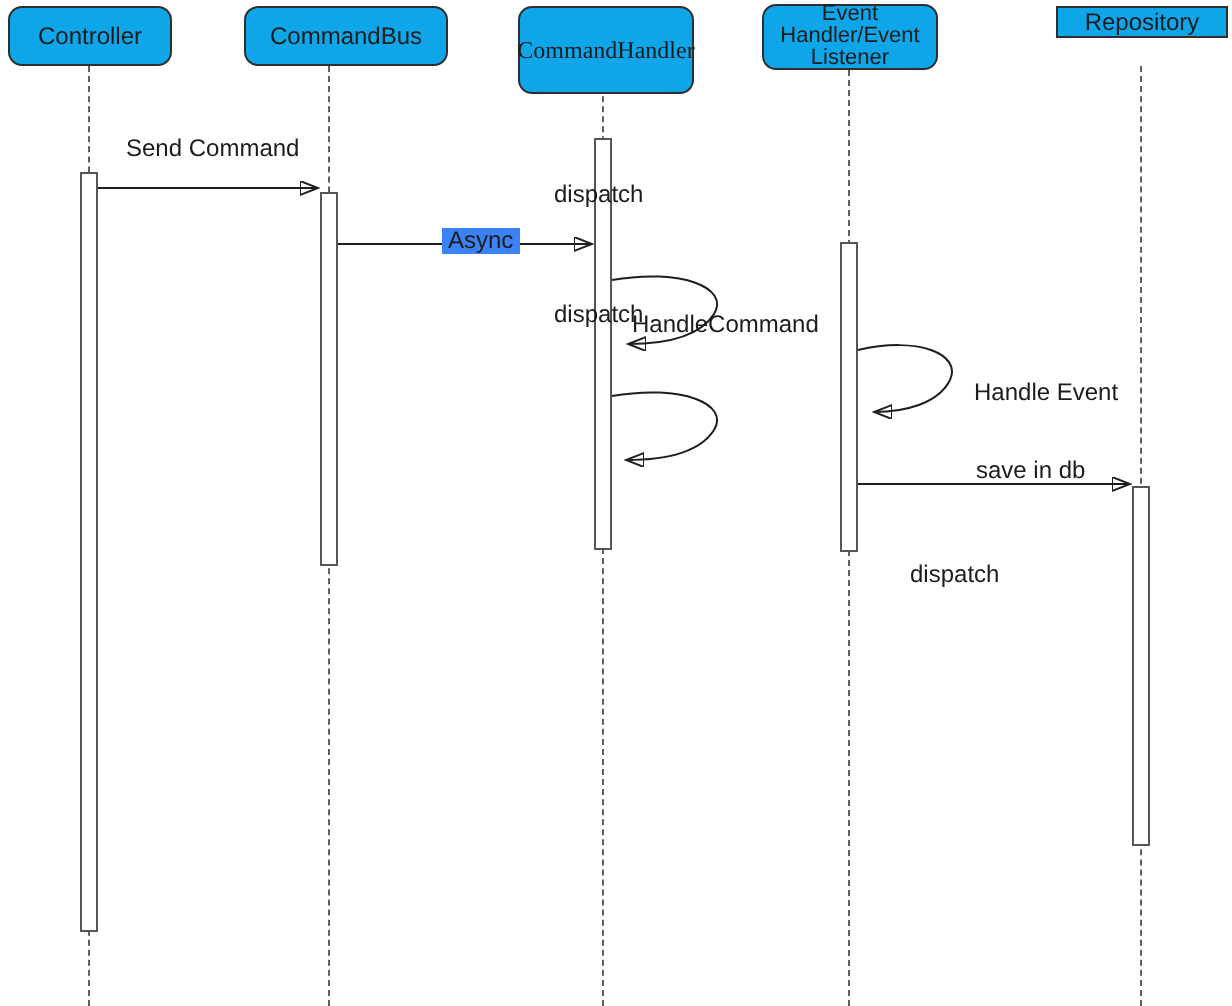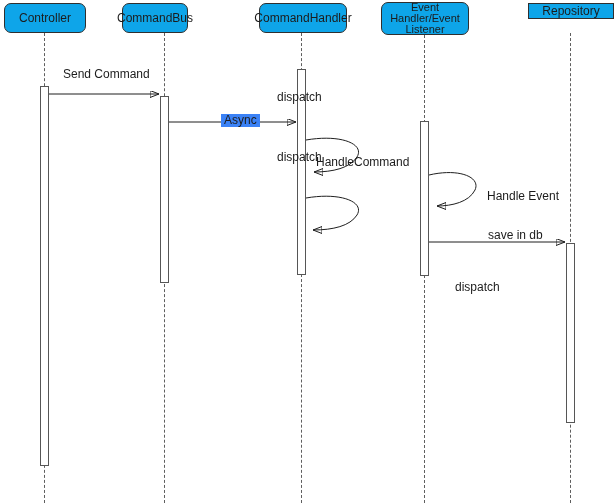--- a/index.html
+++ b/index.html
@@ -78,24 +78,24 @@
 
   <div class="activation" style="left:40px; top:86px; height:380px;"></div>
   <div class="activation" style="left:160px; top:96px; height:187px;"></div>
   <div class="activation" style="left:297px; top:69px; height:206px;"></div>
   <div class="activation" style="left:420px; top:121px; height:155px;"></div>
   <div class="activation" style="left:566px; top:243px; height:180px;"></div>
 
   <div class="actor" style="left:4px; top:3px; width:82px; height:30px;">
     <span>Controller</span>
   </div>
-  <div class="actor" style="left:122px; top:3px; width:66px; height:30px;">
+  <div class="actor" style="left:122px; top:3px; width:102px; height:30px;">
     <span>CommandBus</span>
   </div>
-  <div class="actor" style="left:259px; top:3px; width:88px; height:30px;">
+  <div class="actor" style="left:259px; top:3px; width:88px; height:44px;font-family:Liberation Serif, serif;">
     <span>CommandHandler</span>
   </div>
   <div class="actor multiline" style="left:381px; top:2px; width:88px; height:33px;">
     <span>Event</span>
     <span>Handler/Event</span>
     <span>Listener</span>
   </div>
   <div class="actor square" style="left:528px; top:3px; width:86px; height:16px;">
     <span>Repository</span>
   </div>

